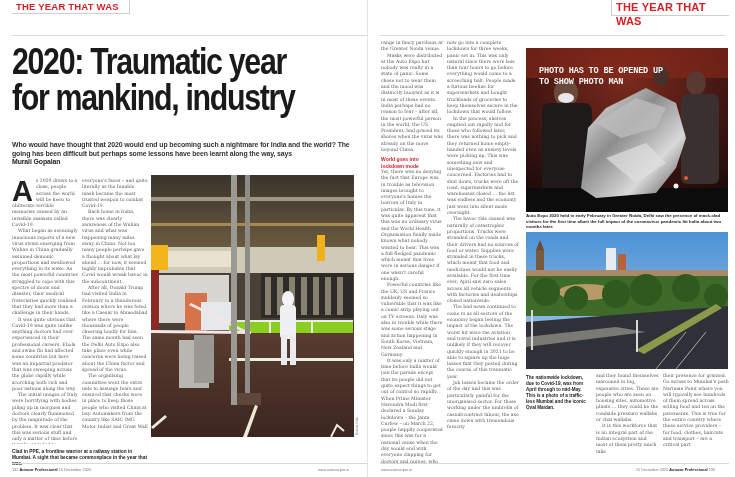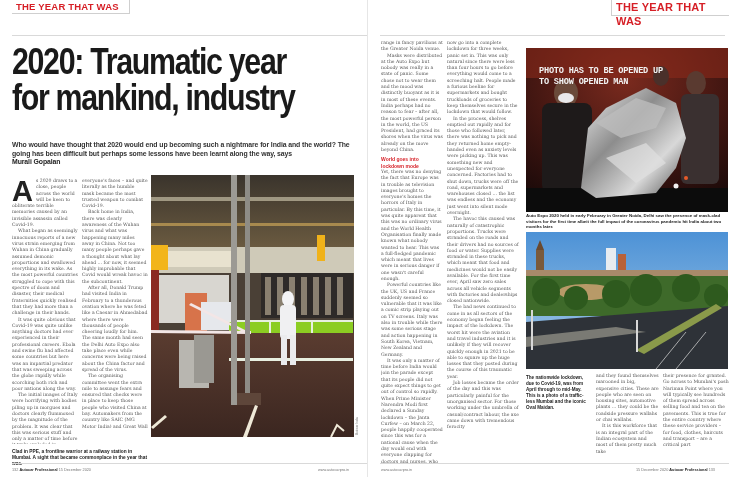--- a/index.html
+++ b/index.html
@@ -190,21 +190,21 @@
       <ellipse cx="135" cy="28" rx="8" ry="10" fill="#4a302a"></ellipse>
       <rect x="0" y="140" width="202" height="24" fill="#0c0c0c"></rect>
       <path d="M55 140 L62 80 L80 60 L120 40 L150 55 L160 90 L150 120 L130 145 L70 150Z" fill="url(#metal)"></path>
       <path d="M70 75 L110 50 L140 60 L130 80 L95 90Z" fill="#bdbdbd" opacity="0.8"></path>
       <path d="M80 110 L120 95 L140 115 L110 135Z" fill="#e0e0e0" opacity="0.7"></path>
       <circle cx="150" cy="138" r="2.5" fill="#f2f2f2"></circle>
       <circle cx="160" cy="130" r="2" fill="#e65a2a"></circle>
     </svg>
     <div class="overlay-text">
       <div>PHOTO HAS TO BE OPENED UP</div>
-      <div>TO SHOW OPENED MAN</div>
+      <div>TO SHOW PHOTO MAN</div>
     </div>
   </div>
   <div class="credit" style="left:729px; top:190px; height:22px;"></div>
 
   <div class="caption" style="left:526px; top:213px; width:204px; font-size:4.4px; line-height:5.6px;">Auto Expo 2020 held in early February in Greater Noida, Delhi saw the presence of mask-clad visitors for the first time albeit the full impact of the coronavirus pandemic hit India about two months later.</div>
 
   <div class="photo" style="left:526px; top:232px; width:202px; height:137px;">
     <svg width="202" height="137" viewBox="0 0 202 137">
       <defs>
         <linearGradient id="sky" x1="0" y1="0" x2="0" y2="1">

